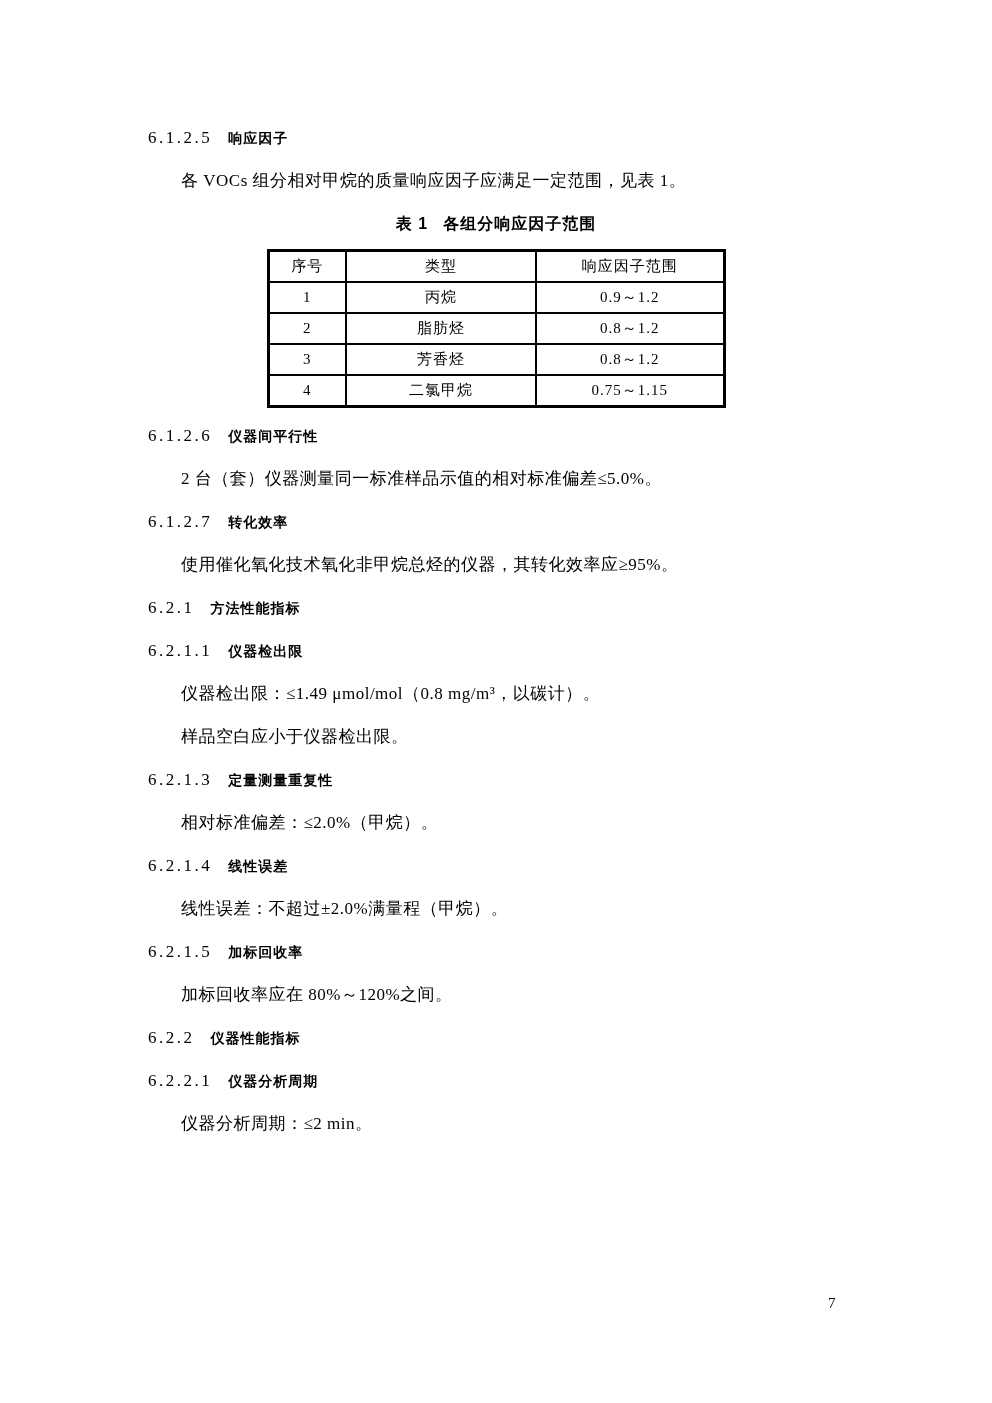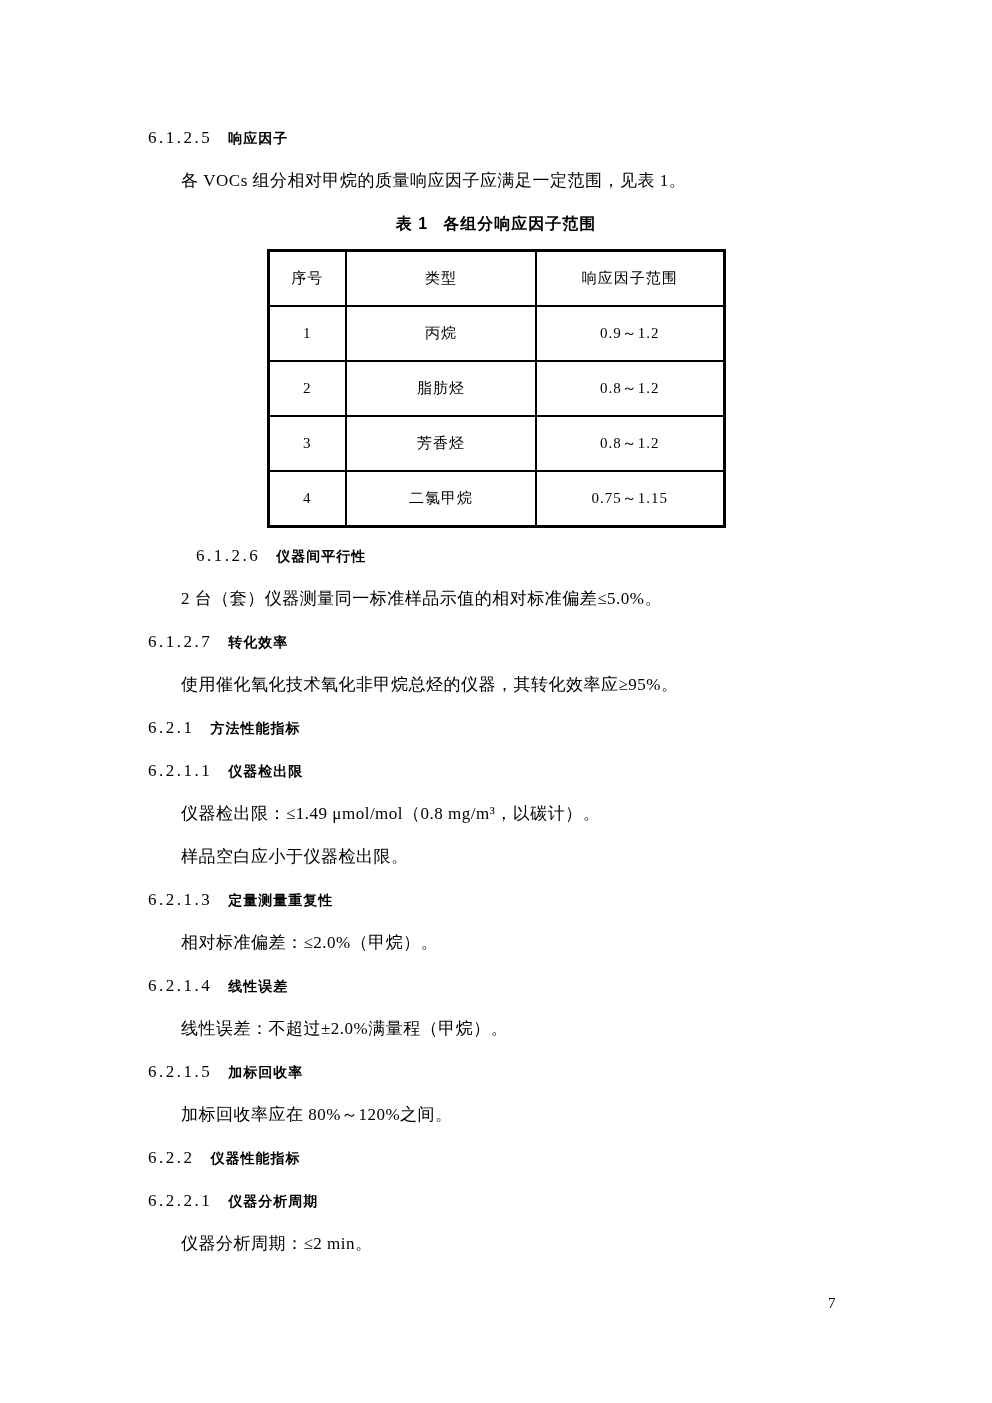--- a/index.html
+++ b/index.html
@@ -66,27 +66,27 @@
   .rf-table {
     border-width: 3px;
   }
   .rf-table th, .rf-table td {
     height: 29px;
     text-align: center;
     vertical-align: middle;
     font-weight: normal;
     font-size: 15px;
     font-family: "Liberation Serif", serif;
-    padding: 12px;
+    padding: 0;
     letter-spacing: 1px;
   }
   .rf-table .c1 { width: 78px; }
   .rf-table .c2 { width: 190px; }
   .rf-table .c3 { width: 188px; }
-  .mt6 { margin-top: 6px; margin-left: 48px; }
+  .mt6 { margin-top: 6px; }
   .page-number {
     position: absolute;
     left: 828px;
     top: 1295px;
     font-size: 15px;
     font-family: "Liberation Serif", serif;
   }
 </style>
 </head>
 <body>

